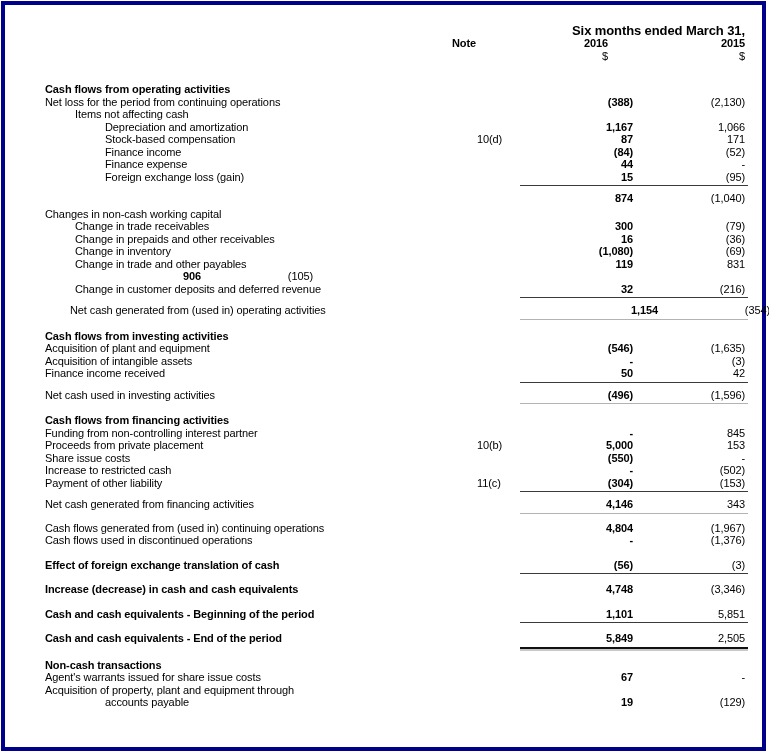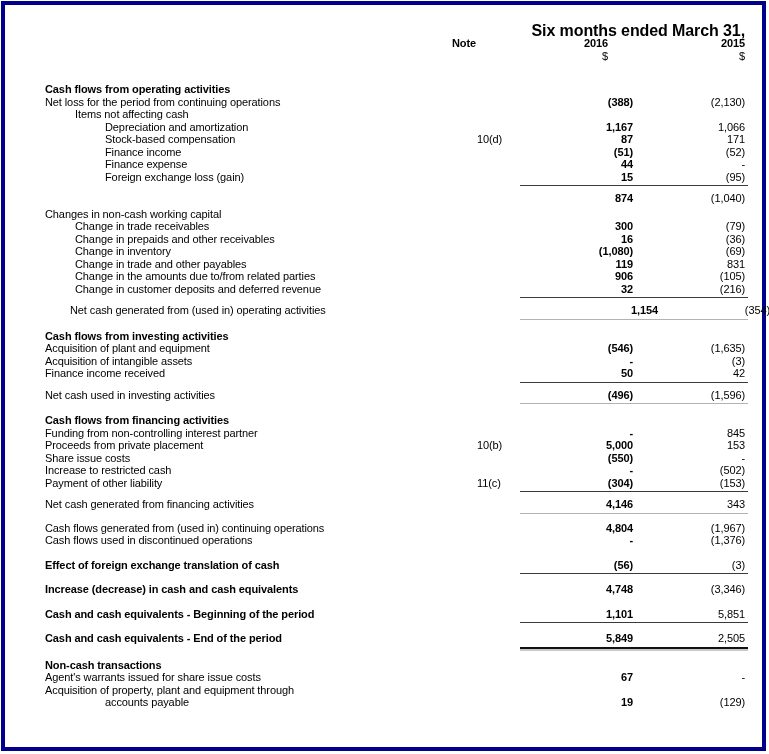--- a/index.html
+++ b/index.html
@@ -13,21 +13,21 @@
   }
   .frame{
     position:absolute;top:1px;left:1px;right:3px;bottom:3px;
     border:4px solid #00008B;
     pointer-events:none;
   }
   .content{
     position:absolute;top:24px;left:45px;width:700px;
     font-size:11px;line-height:12.5px;letter-spacing:-0.1px;
   }
-  .period-row{text-align:right;font-weight:bold;font-size:16px;line-height:13px;}
+  .period-row{text-align:right;font-weight:bold;font-size:13px;line-height:13px;}
   .hdr-row{display:flex;line-height:13px;}
   .hdr-spacer{flex:1;}
   .hdr-note{width:60px;font-weight:bold;}
   .hdr-label-pad{width:407px;}
   .c2016{width:96px;text-align:right;font-weight:bold;}
   .c2015{width:137px;text-align:right;font-weight:bold;}
   .cur{font-weight:normal;}
   .row{display:flex;width:700px;}
   .cell{display:block;}
   .lbl{flex:1;min-width:0;white-space:nowrap;}
@@ -97,21 +97,21 @@
   </div>
         <div class="row">
     <span class="cell lbl ind2">Stock-based compensation</span>
     <span class="cell note">10(d)</span>
     <span class="cell v2016">87</span>
     <span class="cell v2015">171</span>
   </div>
         <div class="row">
     <span class="cell lbl ind2">Finance income</span>
     <span class="cell note"></span>
-    <span class="cell v2016">(51)</span>
+    <span class="cell v2016">(84)</span>
     <span class="cell v2015">(52)</span>
   </div>
         <div class="row">
     <span class="cell lbl ind2">Finance expense</span>
     <span class="cell note"></span>
     <span class="cell v2016">44</span>
     <span class="cell v2015">-</span>
   </div>
         <div class="row">
     <span class="cell lbl ind2">Foreign exchange loss (gain)</span>
@@ -150,21 +150,20 @@
     <span class="cell v2016">(1,080)</span>
     <span class="cell v2015">(69)</span>
   </div>
         <div class="row">
     <span class="cell lbl ind1">Change in trade and other payables</span>
     <span class="cell note"></span>
     <span class="cell v2016">119</span>
     <span class="cell v2015">831</span>
   </div>
         <div class="row">
-    <span class="cell lbl ind1">Change in the amounts due to/from related parties</span>
     <span class="cell note"></span>
     <span class="cell v2016">906</span>
     <span class="cell v2015">(105)</span>
   </div>
         <div class="row">
     <span class="cell lbl ind1">Change in customer deposits and deferred revenue</span>
     <span class="cell note"></span>
     <span class="cell v2016">32</span>
     <span class="cell v2015">(216)</span>
   </div>

